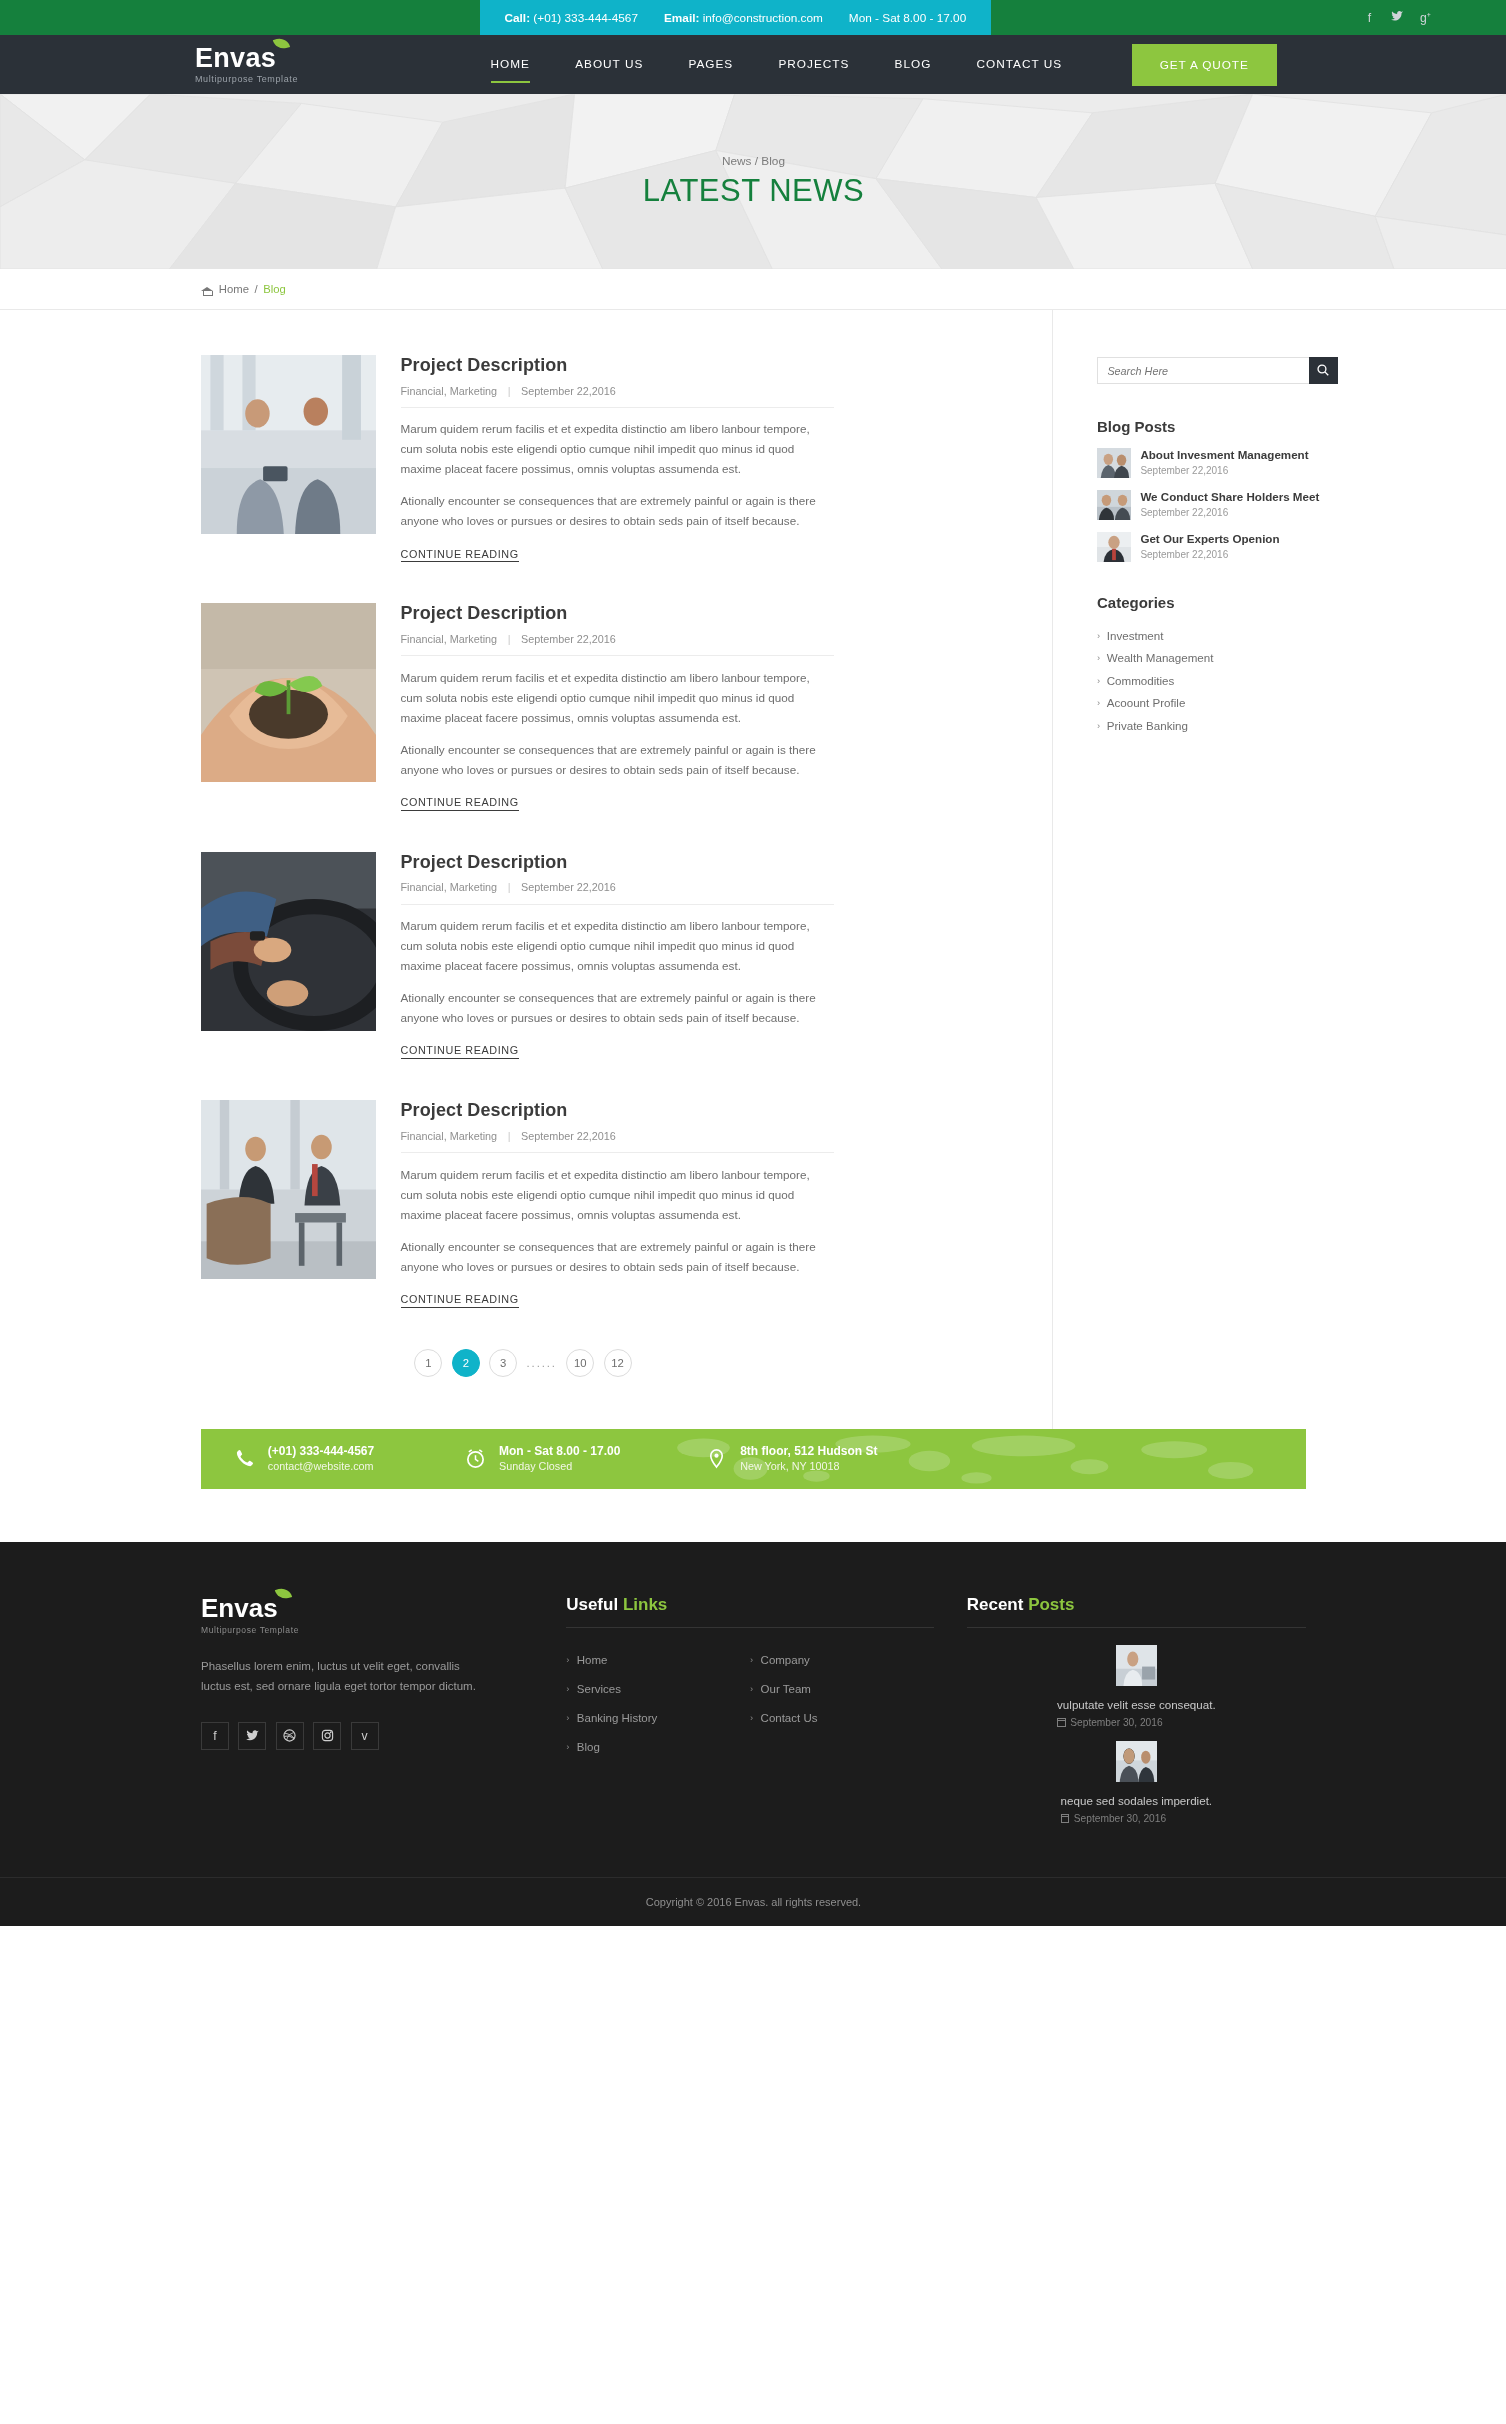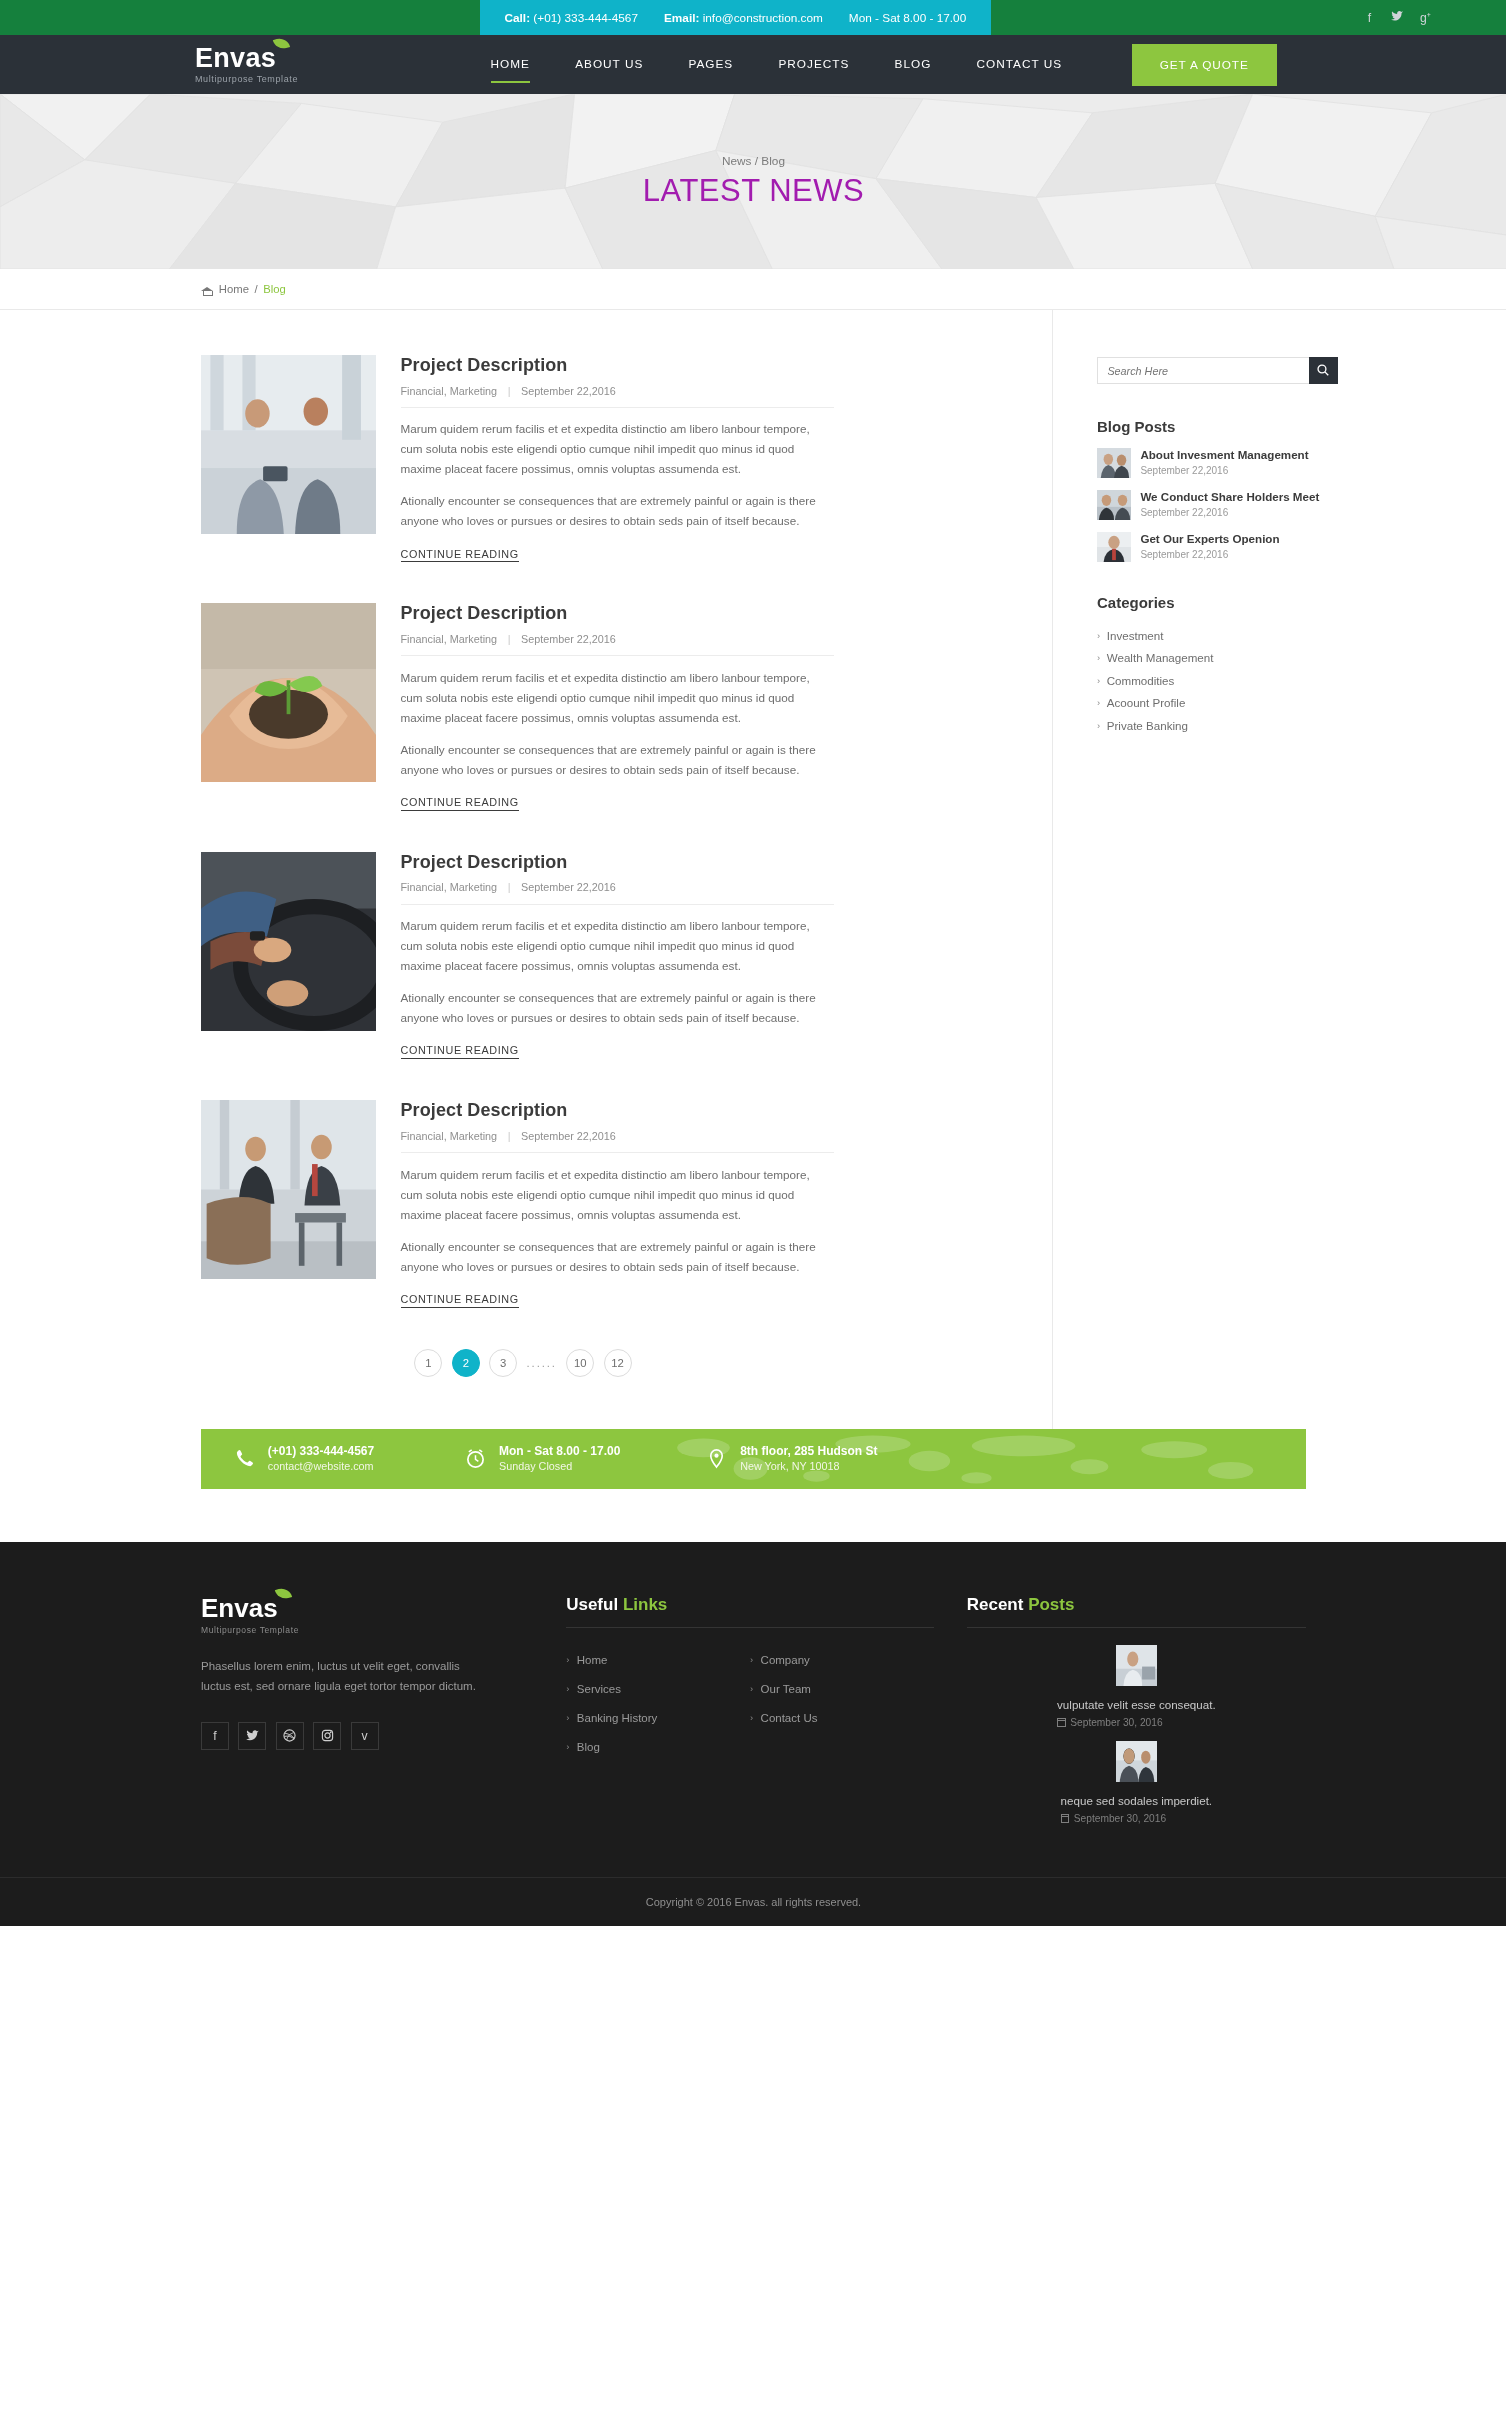--- a/index.html
+++ b/index.html
@@ -129,21 +129,21 @@
   .hero svg { position: absolute; inset: 0; width: 100%; height: 100%; }
   .hero-sub {
     position: relative;
     font-size: 11.8px;
     color: #7b7b7b;
     margin-bottom: 5.6px;
   }
   .hero-title {
     position: relative;
     font-size: 31px;
-    color: #a21caf;
+    color: #15803d;
     letter-spacing: 0.5px;
     font-weight: normal;
   }
 
   
   .crumbbar {
     height: 41px;
     border-bottom: 0.9px solid #e9e9e9;
     display: flex;
     align-items: center;
@@ -718,21 +718,21 @@
         </div>
       </div>
       <div class="ib-item ib-3">
         <span class="ib-ico">
           <svg width="21" height="21" viewBox="0 0 22 22">
               <path d="M11 2c-3.3 0-6 2.7-6 6 0 4.5 6 12 6 12s6-7.5 6-12c0-3.3-2.7-6-6-6z" fill="none" stroke="#fff" stroke-width="1.7"></path>
               <circle cx="11" cy="8" r="2.2" fill="#fff"></circle>
             </svg>
         </span>
         <div>
-          <div class="ib-t">8th floor, 285 Hudson St</div>
+          <div class="ib-t">8th floor, 512 Hudson St</div>
           <div class="ib-s">New York, NY 10018</div>
         </div>
       </div>
     </div>
   </div>
 
   <div class="footer">
     <div class="footer-inner">
 
       <div class="fcol1">

